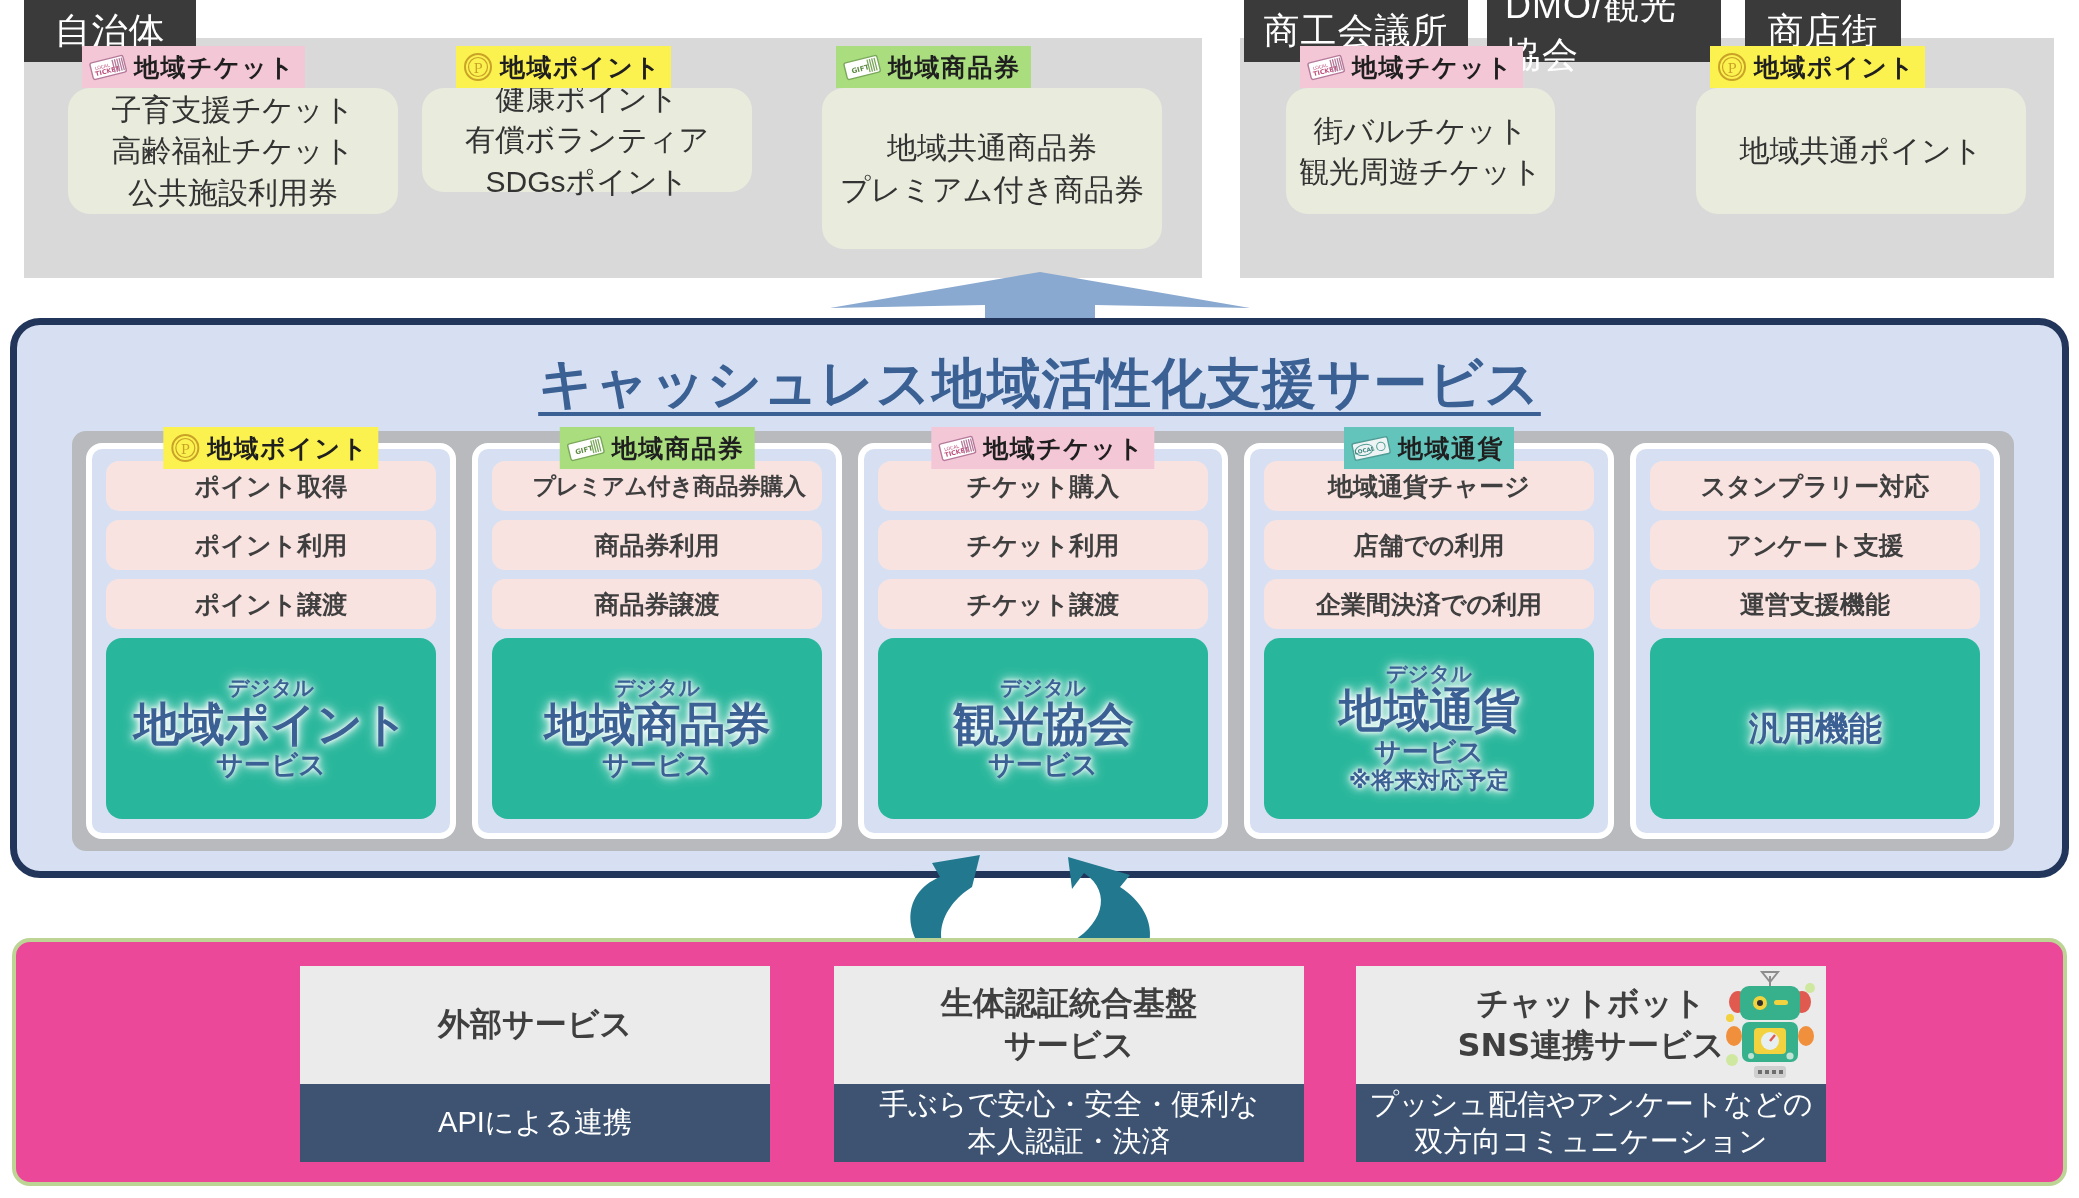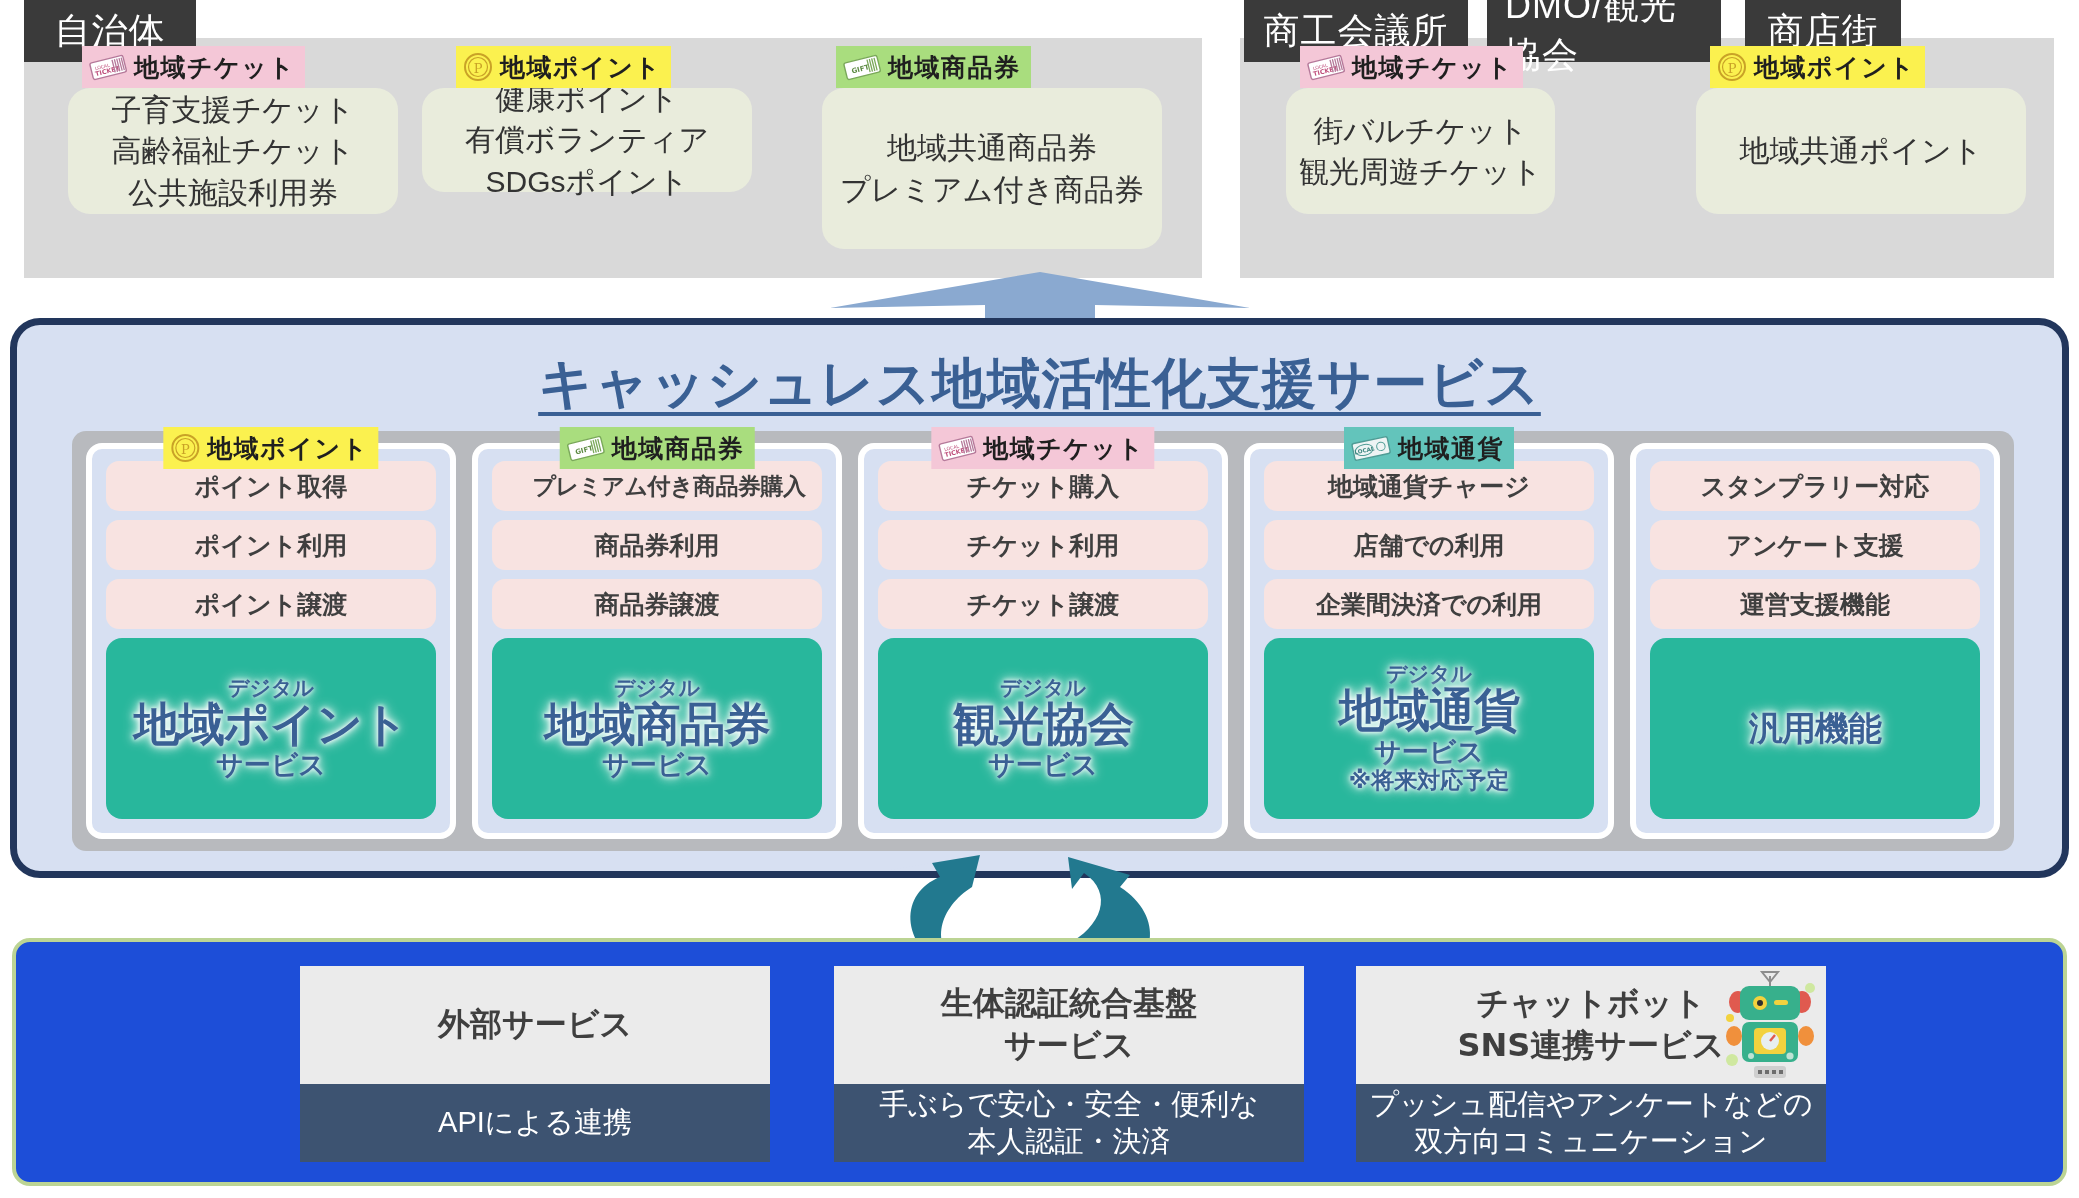--- a/index.html
+++ b/index.html
@@ -172,21 +172,21 @@
   
   .exchange-arrows { position: absolute; left: 880px; top: 845px; }
 
   
   .bottom-box {
     position: absolute;
     left: 12px; top: 938px;
     width: 2055px; height: 248px;
     border: 4px solid #bcd494;
     border-radius: 18px;
-    background: #1d4ed8;
+    background: #ec4899;
   }
   .bcard {
     position: absolute;
     top: 24px;
     width: 470px;
     height: 196px;
   }
   .bcard-head {
     background: #ebebeb;
     height: 118px;

